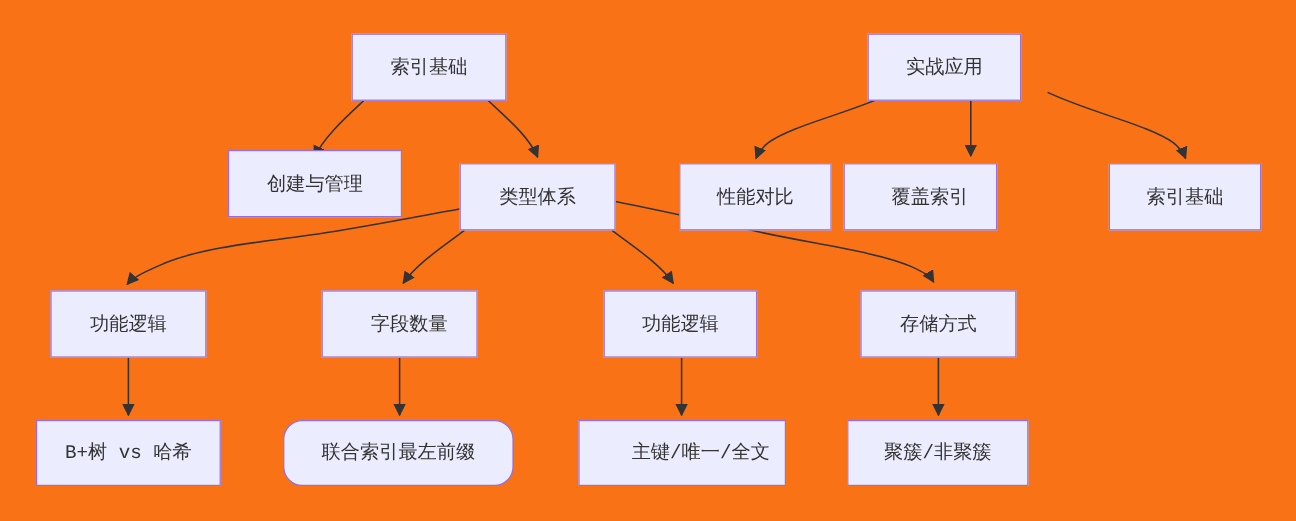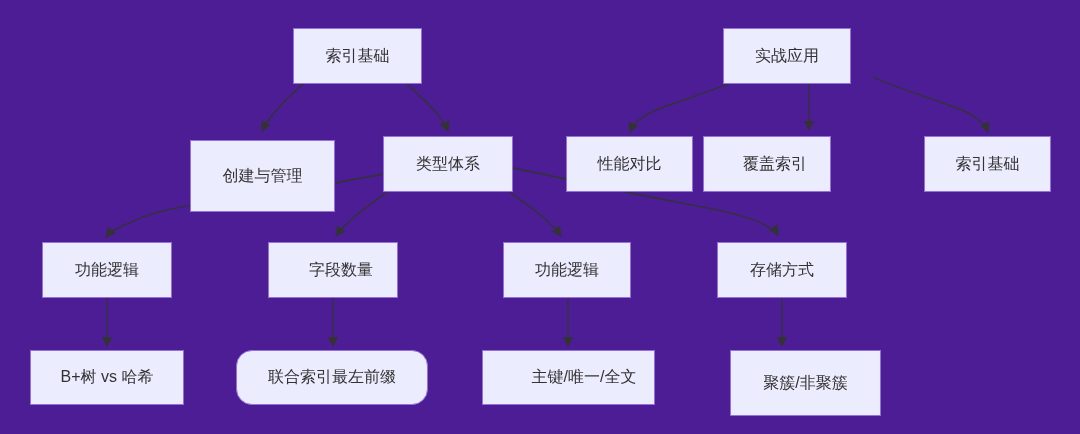--- a/index.html
+++ b/index.html
@@ -1,21 +1,21 @@
 <!DOCTYPE html>
 <html><head>
 <meta charset="utf-8">
 <style>
   html, body { margin: 0; padding: 0; background: #FFFFFF; }
   #canvas {
     position: relative;
     width: 1080px;
     height: 434px;
-    background: #4c1d95;
-    font-family: Liberation Sans, sans-serif;
+    background: #f97316;
+    font-family: Liberation Mono, monospace;
     overflow: hidden;
   }
   #edges {
     position: absolute;
     left: 0; top: 0;
     width: 1080px; height: 434px;
     z-index: 1;
   }
   .node {
     position: absolute;
@@ -55,29 +55,29 @@
     <path class="edge" d="M 513 168 C 553 176, 593 185, 631 193 C 682 204, 731 210, 759 222 C 770 227, 775 230, 778 235" marker-end="url(#arrowhead)"></path>
     <path class="edge" d="M 107 298 L 107 346" marker-end="url(#arrowhead)"></path>
     <path class="edge" d="M 333 298 L 333 346" marker-end="url(#arrowhead)"></path>
     <path class="edge" d="M 568 298 L 568 346" marker-end="url(#arrowhead)"></path>
     <path class="edge" d="M 782 298 L 782 346" marker-end="url(#arrowhead)"></path>
   </svg>
 
   <div class="node" style="left:293px; top:28px; width:129px; height:56px;">索引基础</div>
   <div class="node" style="left:723px; top:28px; width:128px; height:56px;">实战应用</div>
 
-  <div class="node" style="left:190px; top:140px; width:145px; height:72px;">创建与管理</div>
+  <div class="node" style="left:190px; top:125px; width:145px; height:56px;">创建与管理</div>
   <div class="node" style="left:383px; top:136px; width:130px; height:56px;">类型体系</div>
   <div class="node" style="left:566px; top:136px; width:127px; height:56px;">性能对比</div>
   <div class="node" style="left:703px; top:136px; width:128px; height:56px;padding-left:16px;">覆盖索引</div>
   <div class="node" style="left:924px; top:136px; width:127px; height:56px;">索引基础</div>
 
   <div class="node" style="left:42px; top:242px; width:130px; height:56px;">功能逻辑</div>
   <div class="node" style="left:268px; top:242px; width:130px; height:56px;padding-left:16px;">字段数量</div>
   <div class="node" style="left:503px; top:242px; width:128px; height:56px;">功能逻辑</div>
   <div class="node" style="left:717px; top:242px; width:130px; height:56px;">存储方式</div>
 
   <div class="node" style="left:30px; top:350px; width:154px; height:55px;">B+树 vs 哈希</div>
   <div class="node" style="left:236px; top:350px; width:192px; height:55px;border-radius:16px;">联合索引最左前缀</div>
   <div class="node" style="left:482px; top:350px; width:173px; height:55px;padding-left:31px;">主键/唯一/全文</div>
-  <div class="node" style="left:706px; top:350px; width:151px; height:66px;margin-left:24px;">聚簇/非聚簇</div>
+  <div class="node" style="left:706px; top:350px; width:151px; height:55px;">聚簇/非聚簇</div>
 
 </div>
 
 </body></html>

